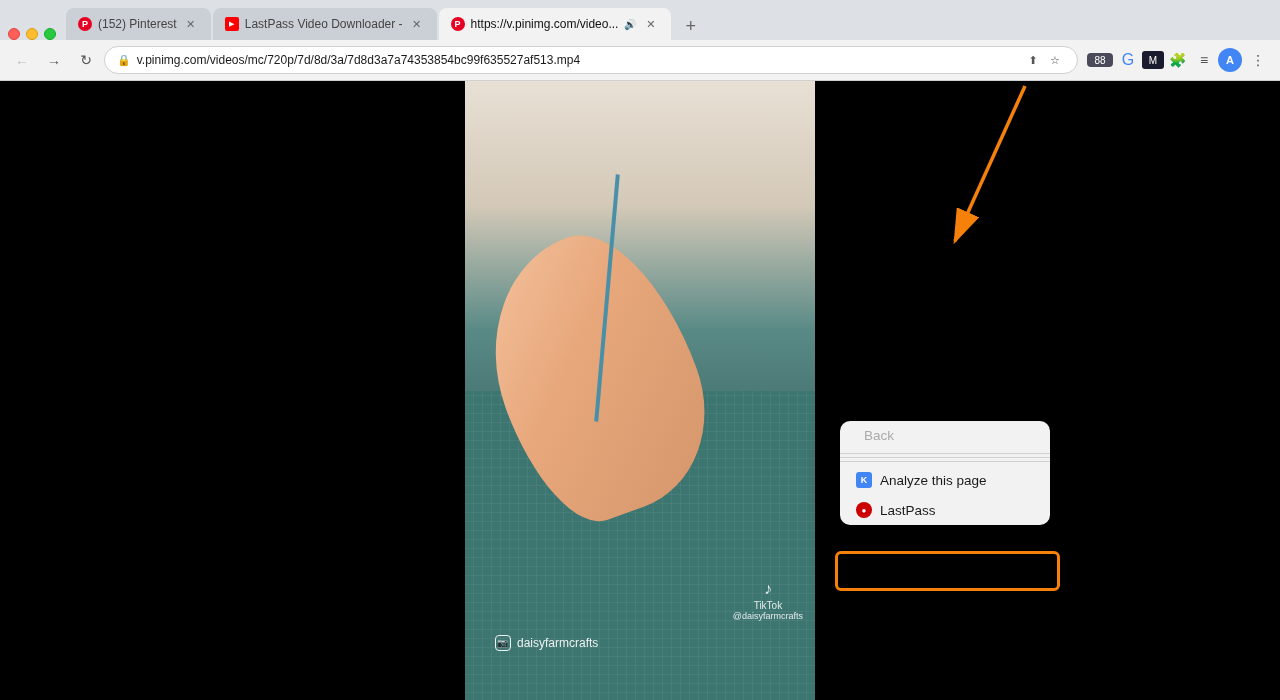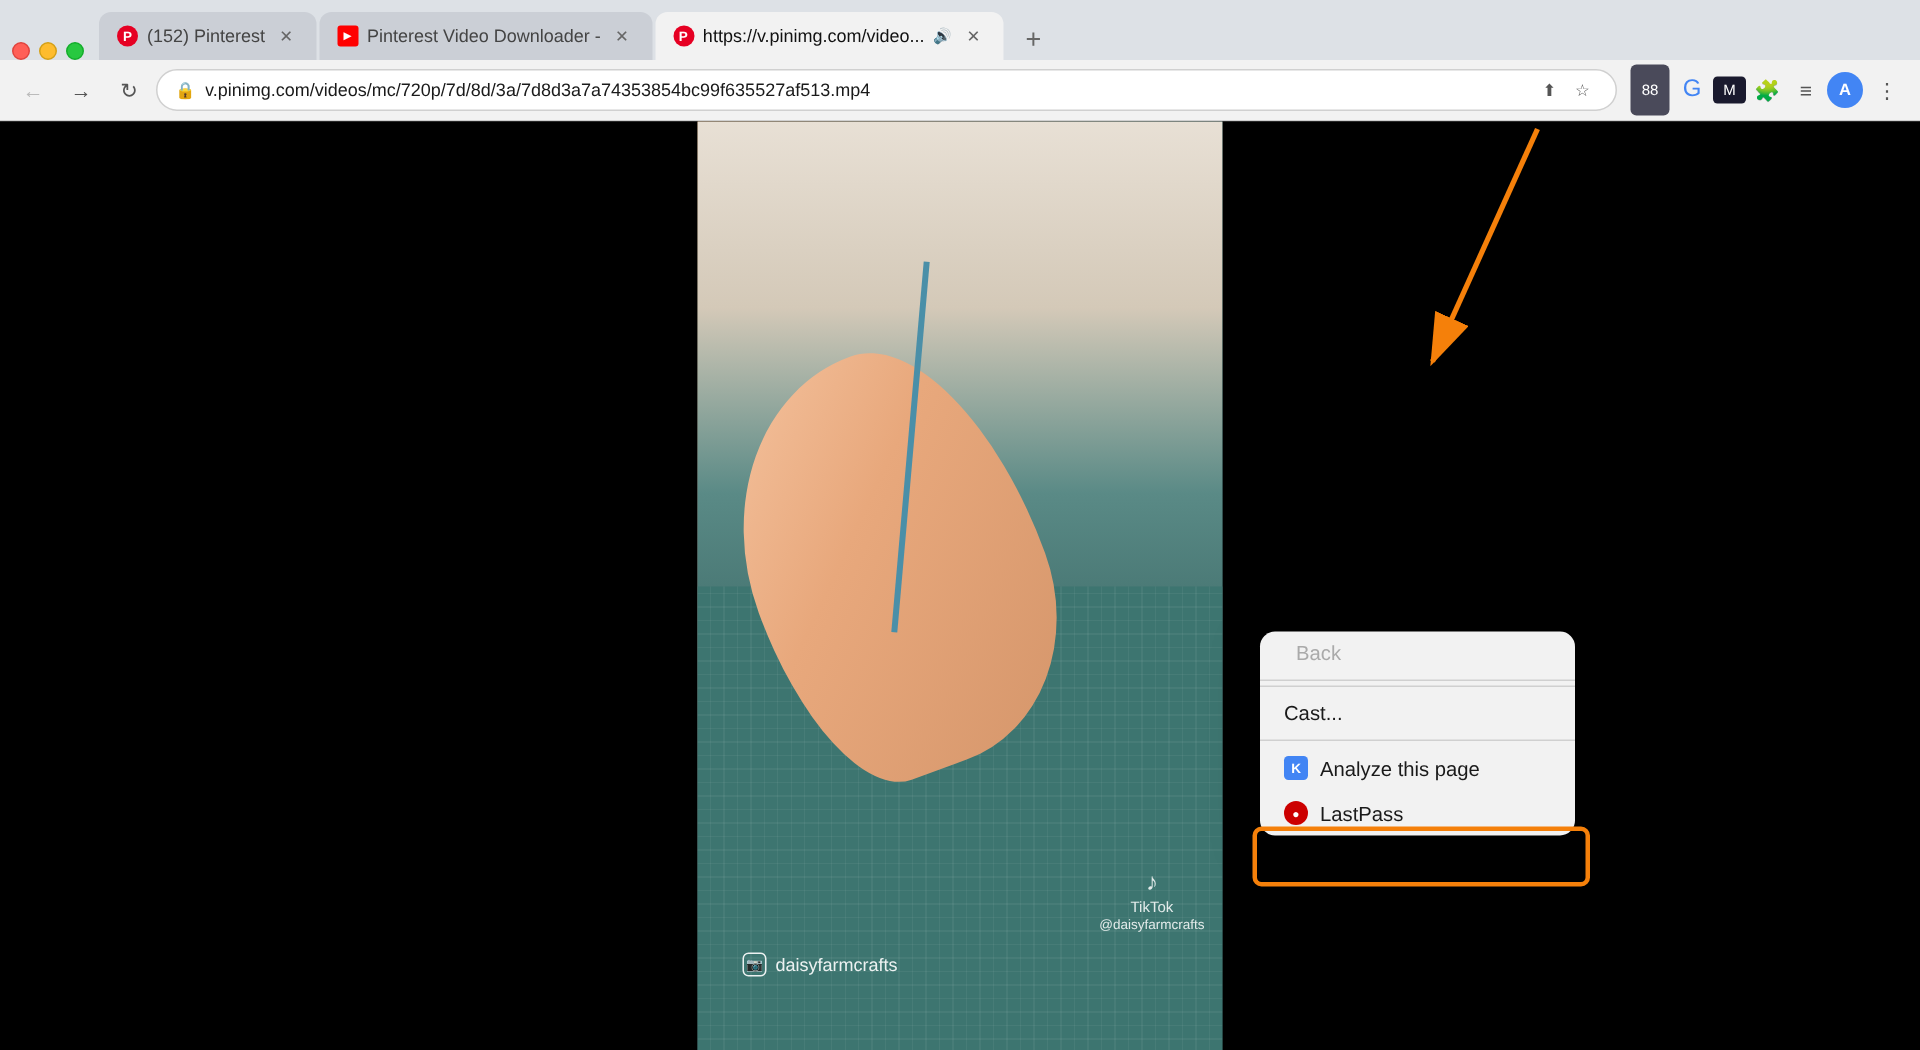--- a/index.html
+++ b/index.html
@@ -423,21 +423,21 @@
     </div>
 
     <div class="tab">
       <div class="pin-favicon">P</div>
       <span class="tab-title">(152) Pinterest</span>
       <div class="tab-close">✕</div>
     </div>
 
     <div class="tab">
       <div class="yt-favicon">▶</div>
-      <span class="tab-title">Pinterest Video Downloader -</span>
+      <span class="tab-title">LastPass Video Downloader -</span>
       <div class="tab-close">✕</div>
     </div>
 
     <div class="tab active">
       <div class="current-favicon">P</div>
       <span class="tab-title">https://v.pinimg.com/video...</span>
       <span class="sound-icon">🔊</span>
       <div class="tab-close">✕</div>
     </div>
 
@@ -452,21 +452,21 @@
     <div class="address-bar">
       <span class="lock-icon">🔒</span>
       <span class="address-text">v.pinimg.com/videos/mc/720p/7d/8d/3a/7d8d3a7a74353854bc99f635527af513.mp4</span>
       <div class="address-bar-actions">
         <div class="toolbar-btn" style="width:20px;height:20px;font-size:11px;">⬆</div>
         <div class="toolbar-btn" style="width:20px;height:20px;font-size:11px;">☆</div>
       </div>
     </div>
 
     <div class="toolbar-right">
-      <div class="ext-icon" style="background:#4a4a5a; color:white; border-radius:4px; font-size:10px; width:26px; height:34px; margin:0 1px;">88</div>
+      <div class="ext-icon" style="background:#4a4a5a; color:white; border-radius:4px; font-size:10px; width:26px; height:14px; margin:0 1px;">88</div>
       <div class="ext-icon" style="color:#4285f4; font-size:16px;">G</div>
       <div class="ext-icon" style="background:#1a1a2e; color:white; border-radius:3px; font-size:10px; width:22px; height:18px;">M</div>
       <div class="ext-icon" style="font-size:14px; color:#555;">🧩</div>
       <div class="ext-icon" style="color:#555; font-size:14px;">≡</div>
       <div class="profile-avatar">A</div>
       <div class="toolbar-btn">⋮</div>
     </div>
   </div>
 </div>
 
@@ -503,23 +503,20 @@
       <line x1="195" y1="5" x2="125" y2="160" stroke="#f5800a" stroke-width="3.5" marker-end="url(#arrowhead)"></line>
     </svg>
   </div>
 
   <div class="context-menu">
     <div class="context-menu-item disabled">
       <span>Back</span>
     </div>
     <div class="context-menu-separator"></div>
     <div class="context-menu-separator"></div>
-    <div class="context-menu-item">
-      <span>Cast...</span>
-    </div>
     <div class="context-menu-separator"></div>
     <div class="context-menu-item">
       <div class="menu-item-icon" style="background:#4285f4; color:white; border-radius:3px; font-size:9px; font-weight:bold;">K</div>
       <span>Analyze this page</span>
     </div>
     <div class="context-menu-item">
       <div class="menu-item-icon" style="background:#cc0000; color:white; border-radius:50%; font-size:8px; font-weight:bold;">●</div>
       <span>LastPass</span>
     </div>
 

